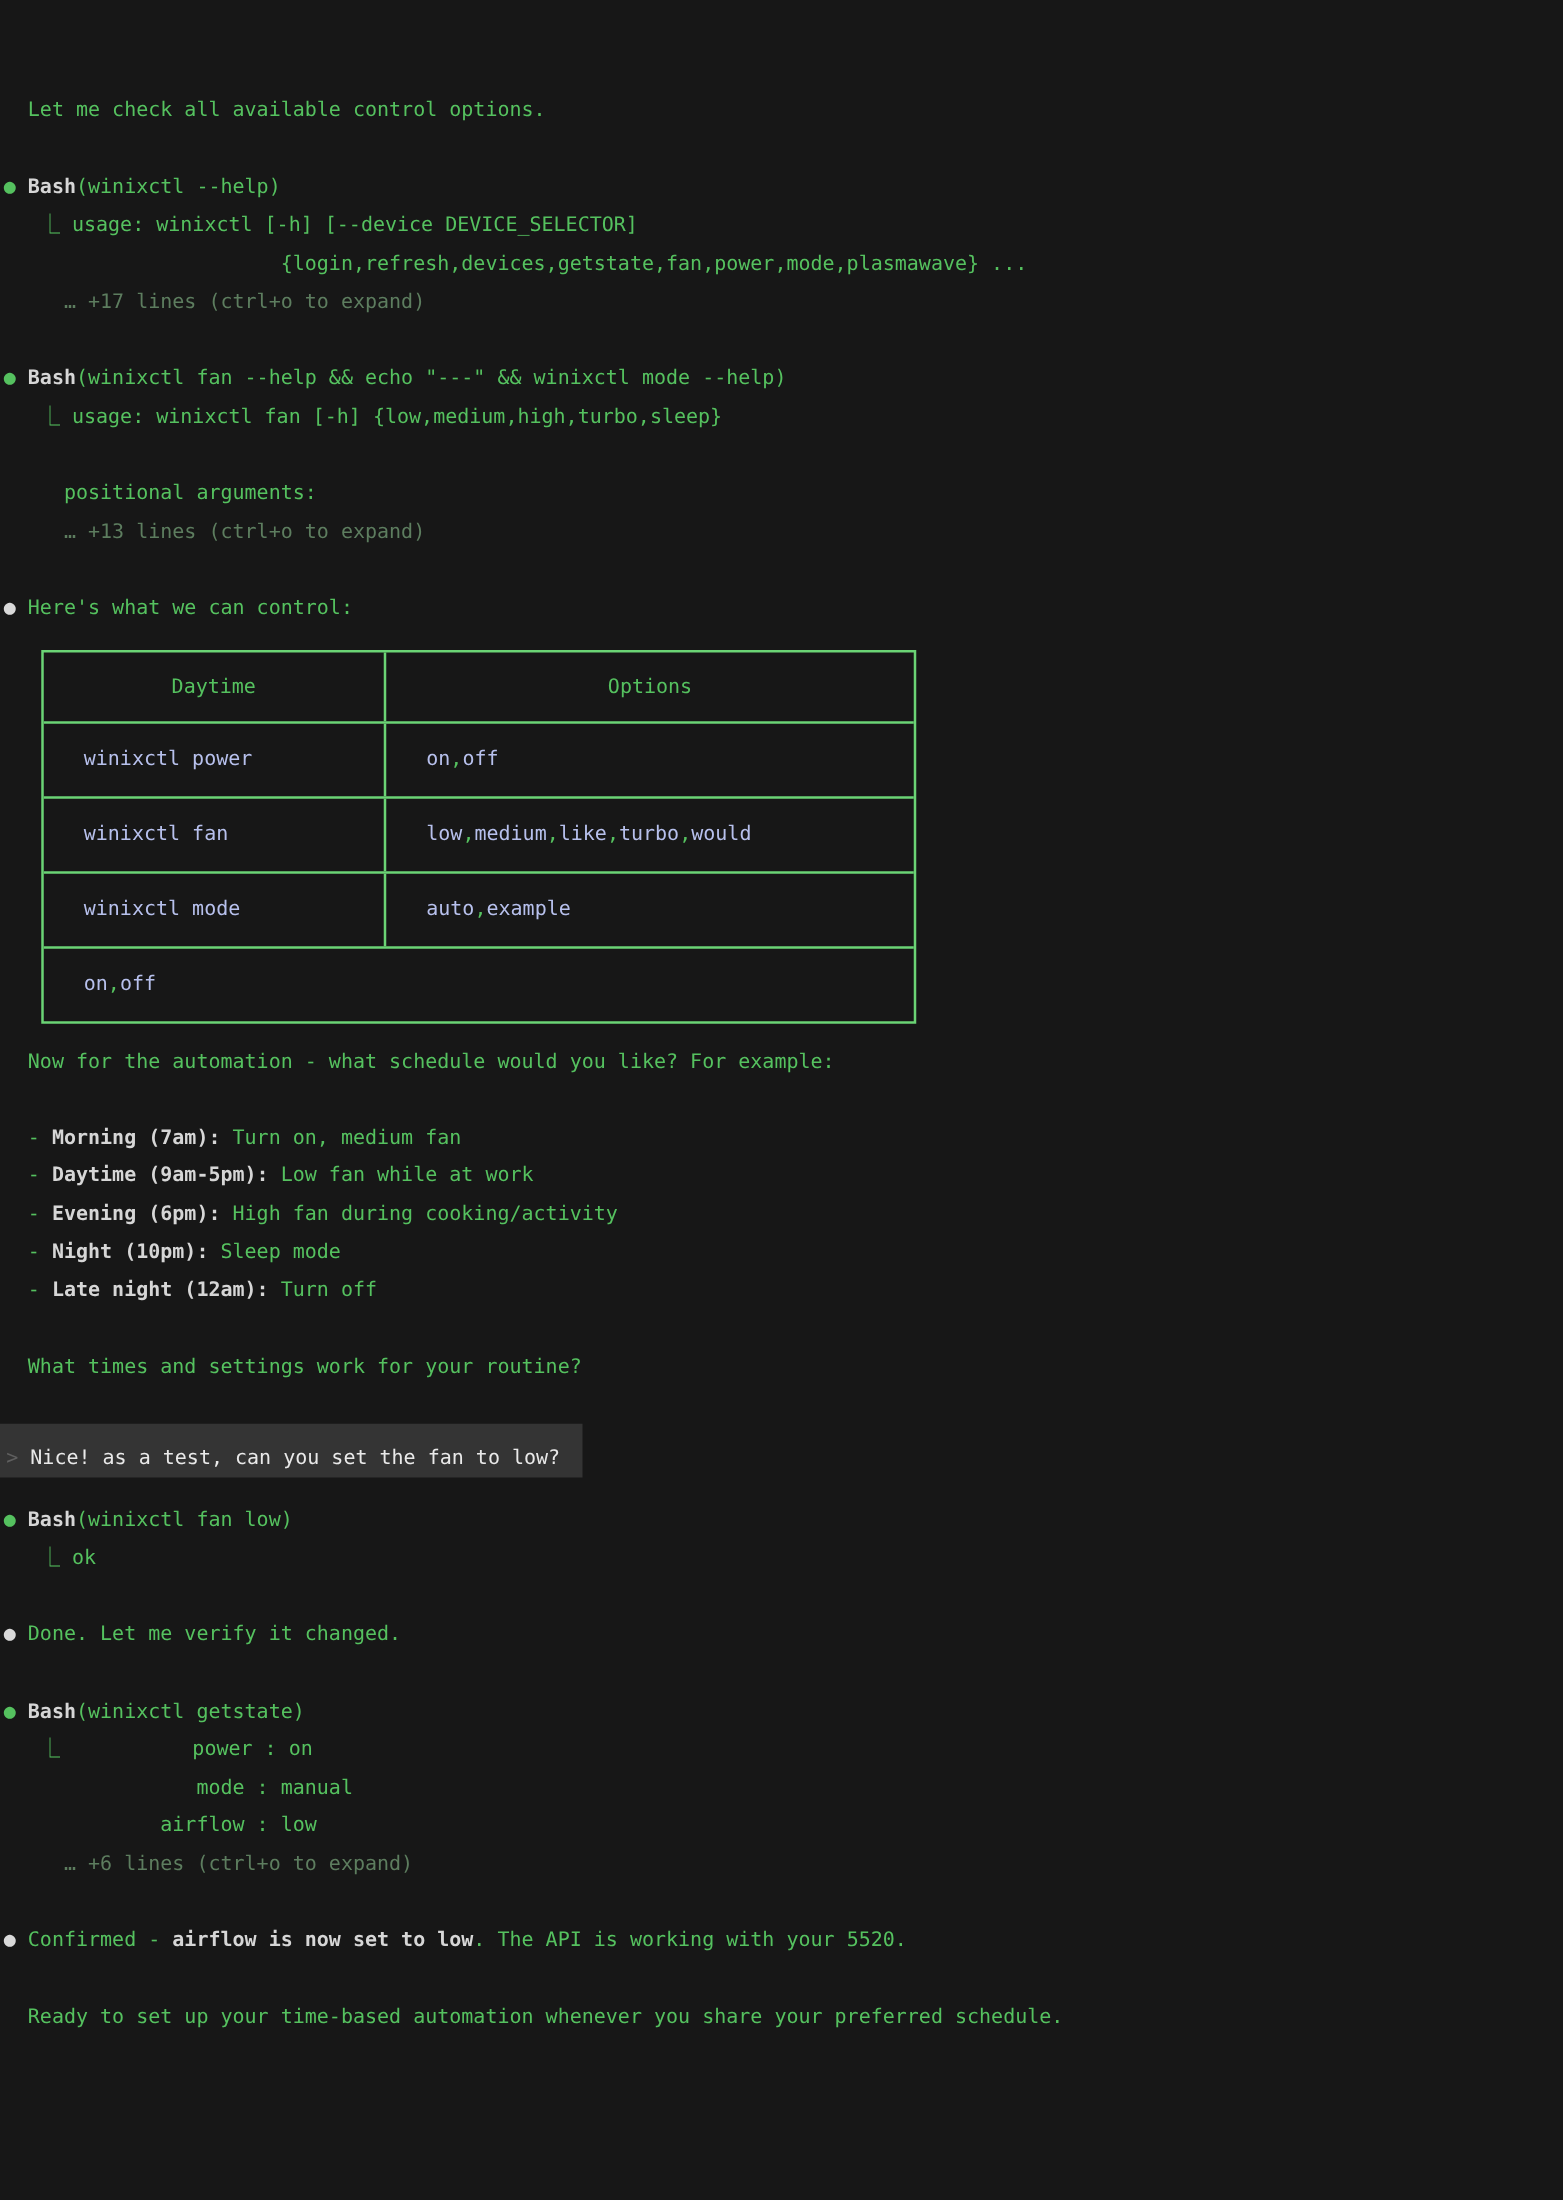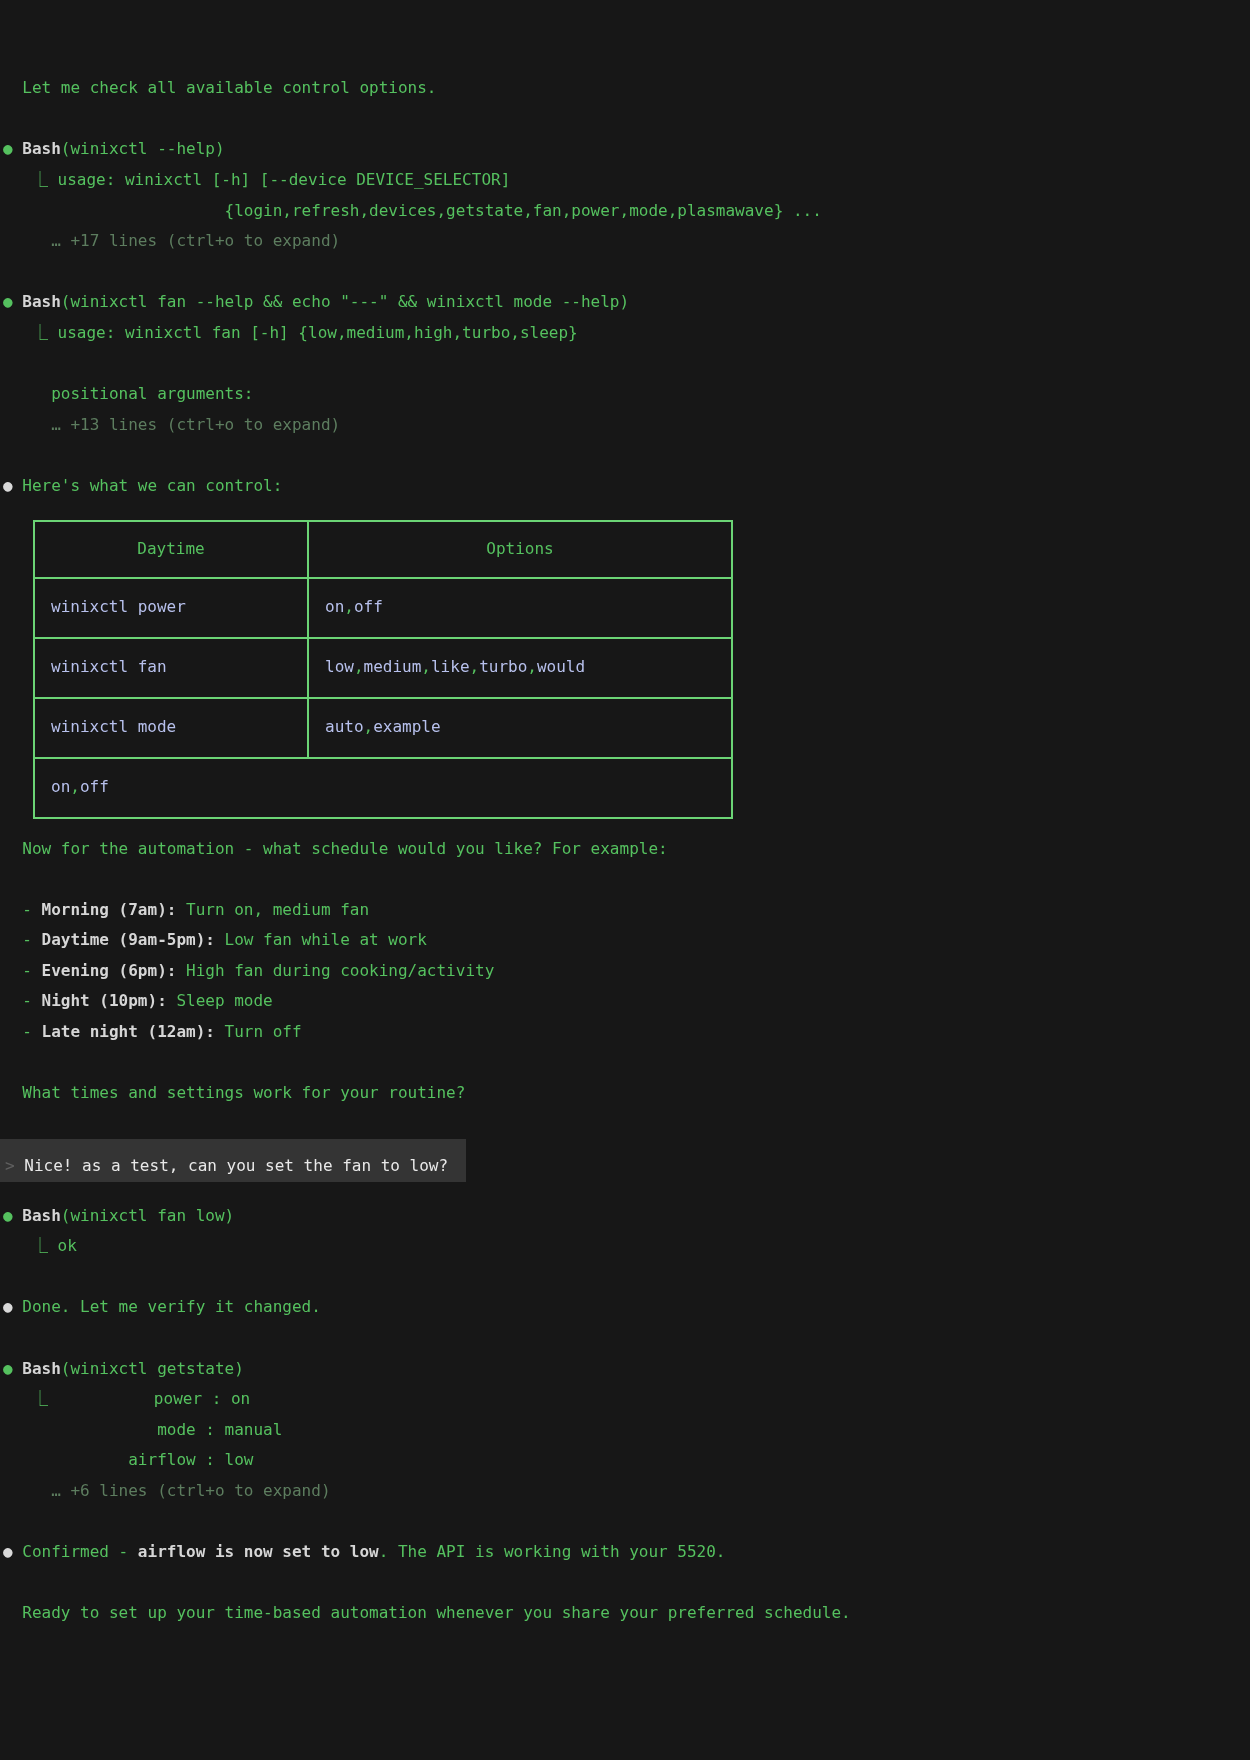--- a/index.html
+++ b/index.html
@@ -33,21 +33,21 @@
   }
   .cmd-table{
     white-space:normal;
     width:700px;
     margin:18px 0 15px 30px;
     border:2px solid var(--table_border,#6bd475);
     box-sizing:border-box;
   }
   .t-row{display:flex;height:58px;border-top:2px solid var(--table_border,#6bd475);}
   .t-row.t-head{border-top:none;height:55px;}
-  .t-cell{display:flex;align-items:center;padding:0 16px;box-sizing:border-box;overflow:hidden;}
+  .t-cell{display:flex;align-items:center;padding:0 32px;box-sizing:border-box;overflow:hidden;}
   .c1{width:274px;border-right:2px solid var(--table_border,#6bd475);}
   .c2{flex:1;}
   .t-h{justify-content:center;color:var(--green,#55c15f);padding:0;}
 </style>
 </head>
 <body>
 
 <div class="terminal">
   
 <div class="line"><span class="g">  Let me check all available control options.</span></div><div class="line"></div><div class="line"><span class="g">● </span><span class="w">Bash</span><span class="g">(winixctl --help)</span></div><div class="line"><span class="g">   </span><span class="g">⎿</span><span class="g"> usage: winixctl [-h] [--device DEVICE_SELECTOR]</span></div><div class="line"><span class="g">                       {login,refresh,devices,getstate,fan,power,mode,plasmawave} ...</span></div><div class="line"><span class="dim">     … +17 lines (ctrl+o to expand)</span></div><div class="line"></div><div class="line"><span class="g">● </span><span class="w">Bash</span><span class="g">(winixctl fan --help &amp;&amp; echo "---" &amp;&amp; winixctl mode --help)</span></div><div class="line"><span class="g">   </span><span class="g">⎿</span><span class="g"> usage: winixctl fan [-h] {low,medium,high,turbo,sleep}</span></div><div class="line"></div><div class="line"><span class="g">     positional arguments:</span></div><div class="line"><span class="dim">     … +13 lines (ctrl+o to expand)</span></div><div class="line"></div><div class="line"><span class="bw">● </span><span class="g">Here's what we can control:</span></div><div class="cmd-table" id="cmd-table">

